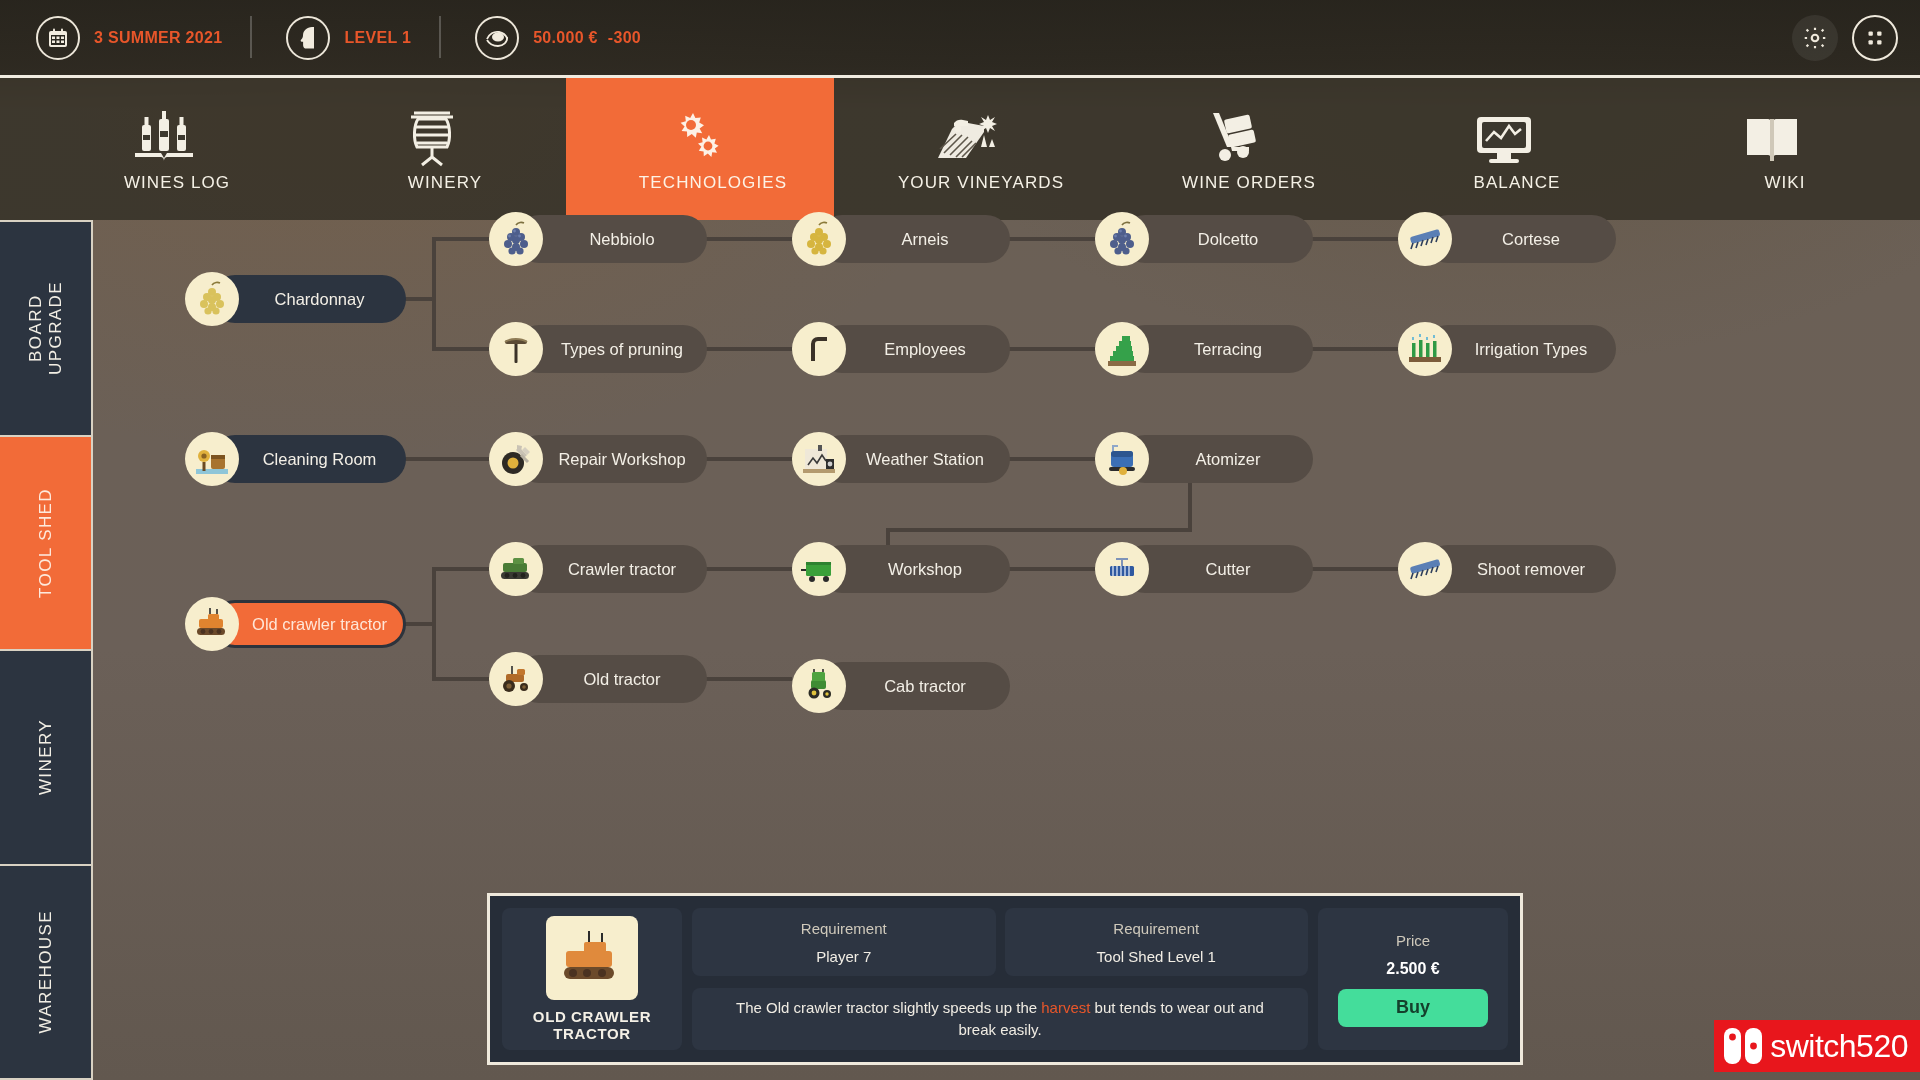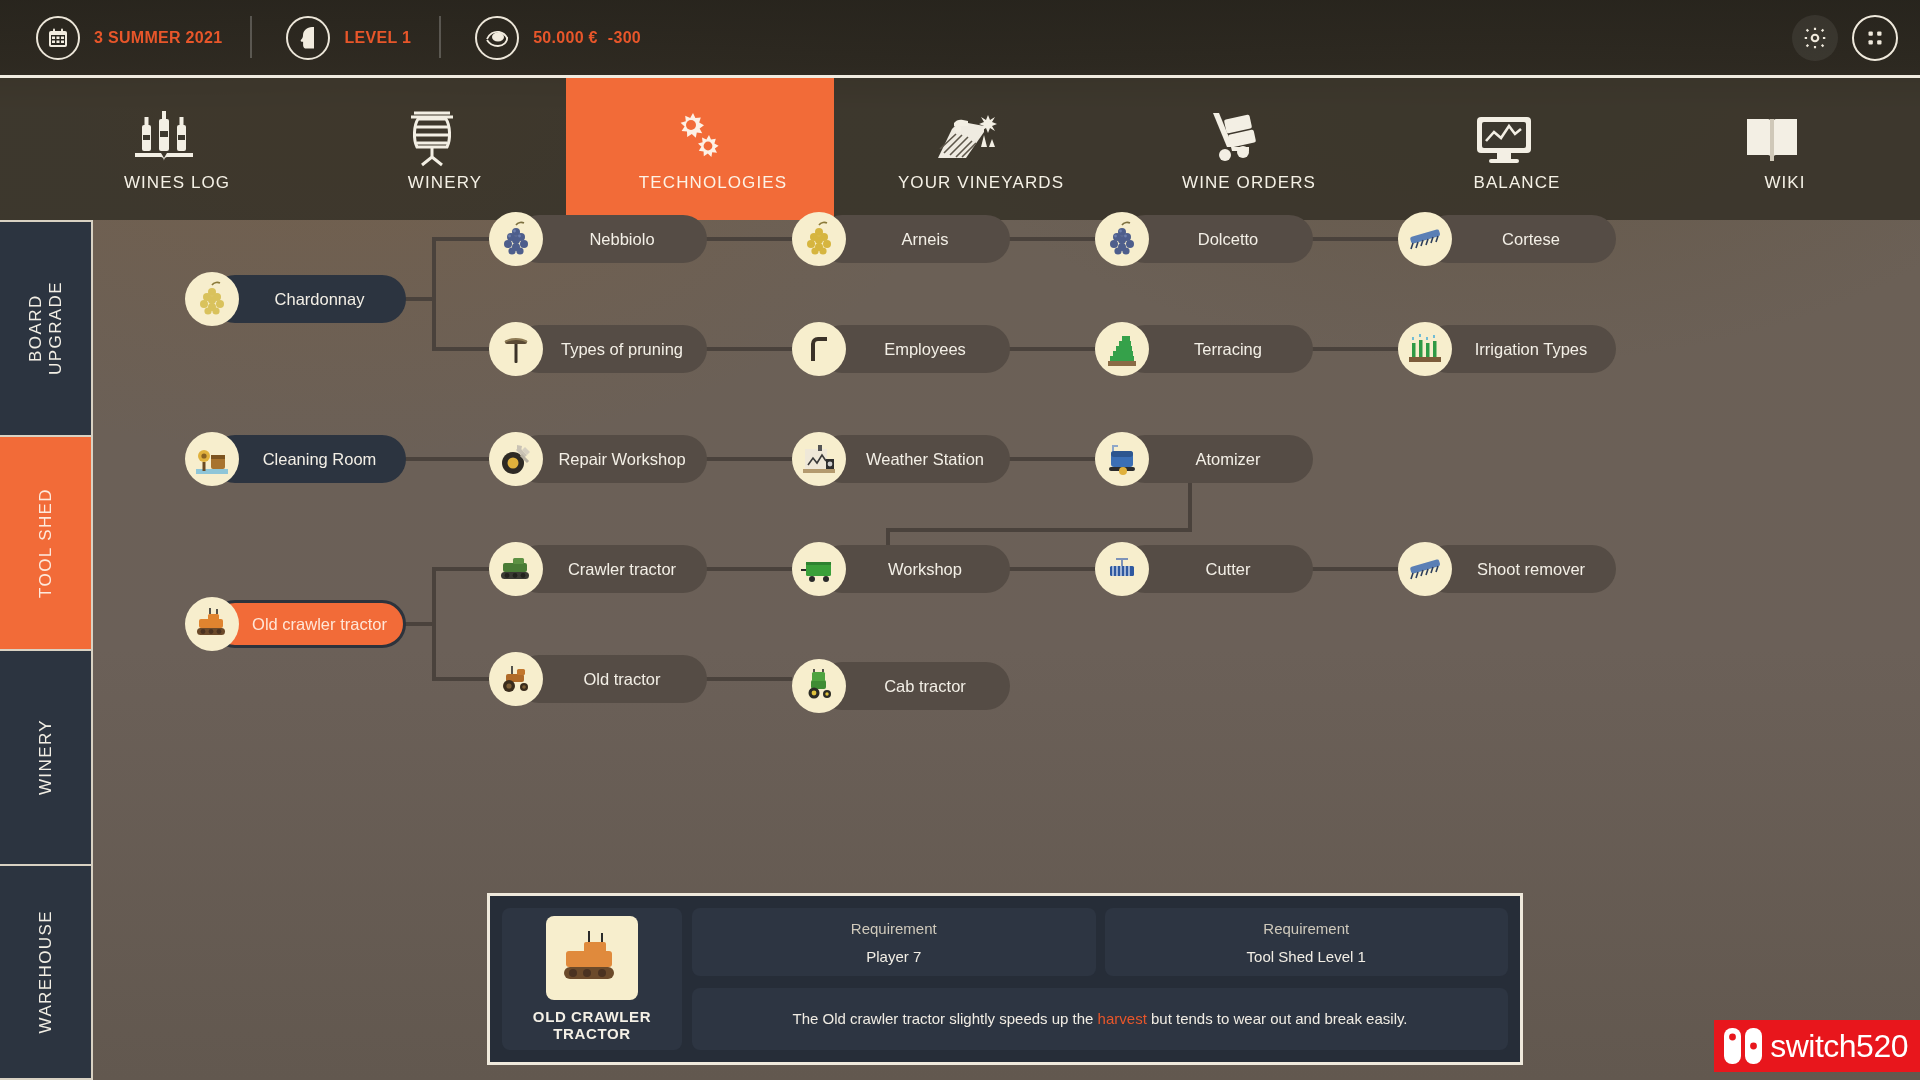--- a/index.html
+++ b/index.html
@@ -784,20 +784,25 @@
             <span class="req-value">Tool Shed Level 1</span>
           </div>
         </div>
       <div class="desc-box">
         <div class="desc-text">
           <span>The Old crawler tractor slightly speeds up the </span><span class="hl">harvest</span><span> but tends to wear out and break easily.</span>
         </div>
       </div>
     </div>
 
+    <div class="price-box">
+      <div class="price-title">Price</div>
+      <div class="price-value">2.500 €</div>
+      <button class="buy-btn">Buy</button>
+    </div>
   </div>
 
   <div class="watermark">
     <svg width="42" height="40" viewBox="0 0 42 40">
       <rect x="2" y="2" width="17" height="36" rx="8" fill="#ffffff"></rect>
       <circle cx="10.5" cy="11" r="3.4" fill="#e8161c"></circle>
       <rect x="23" y="2" width="17" height="36" rx="8" fill="#ffffff"></rect>
       <circle cx="31.5" cy="20" r="3.4" fill="#e8161c"></circle>
     </svg>
     <span class="wm-text">switch520</span>

